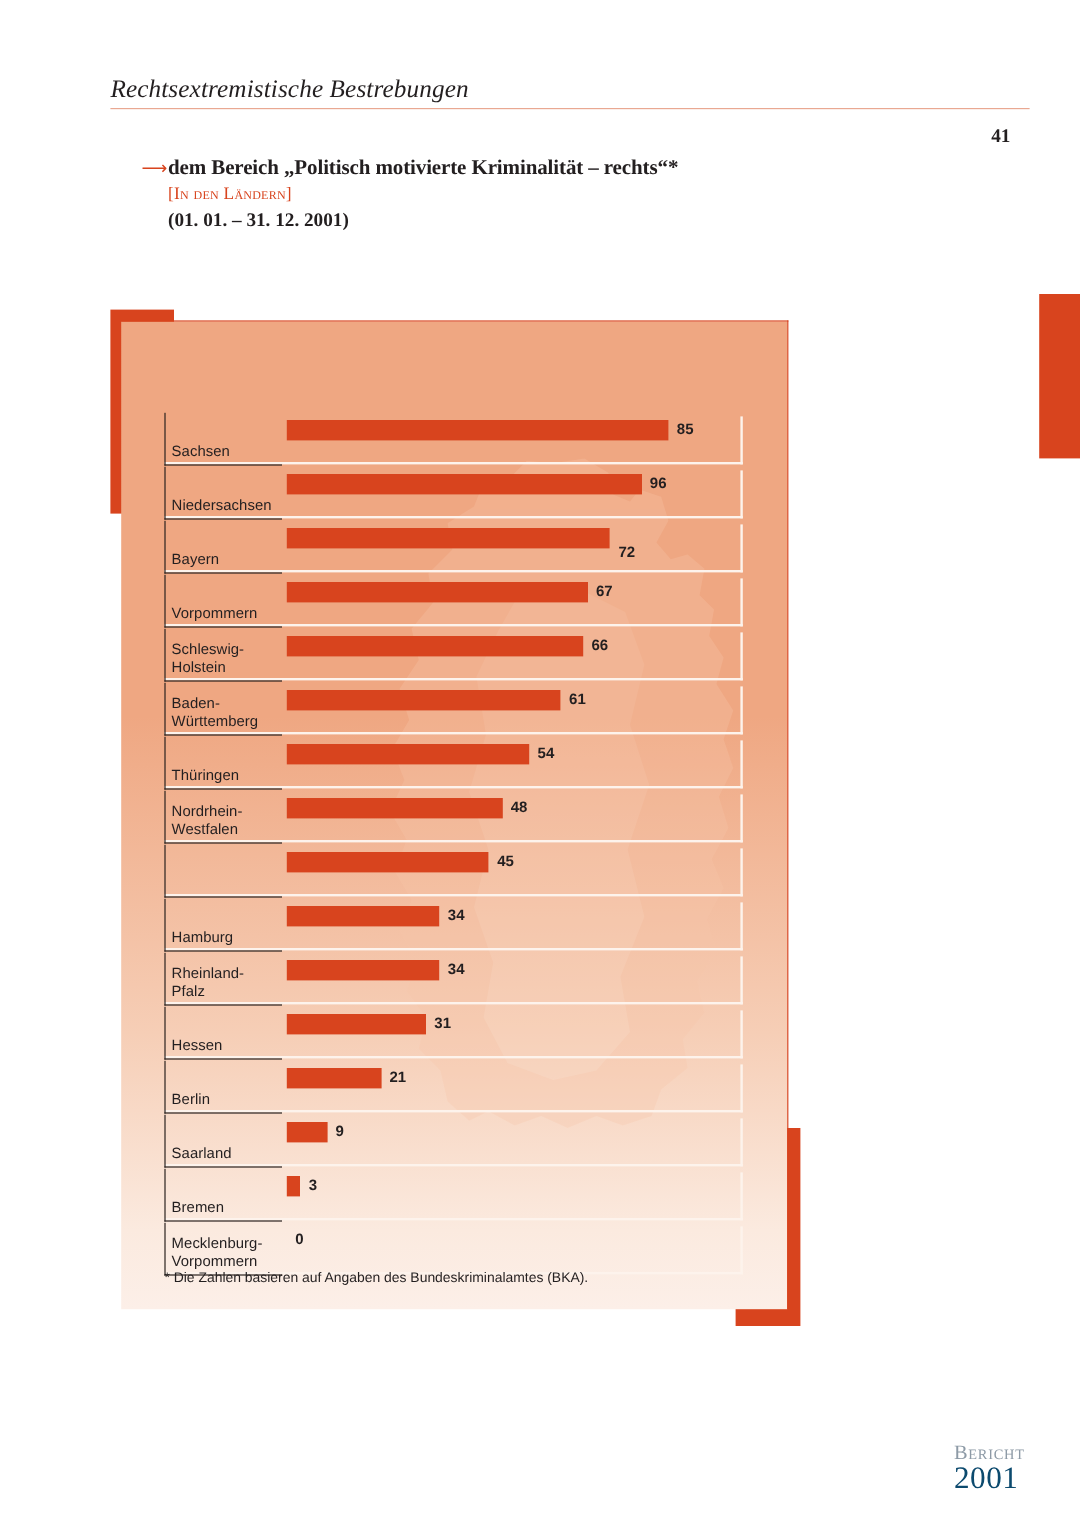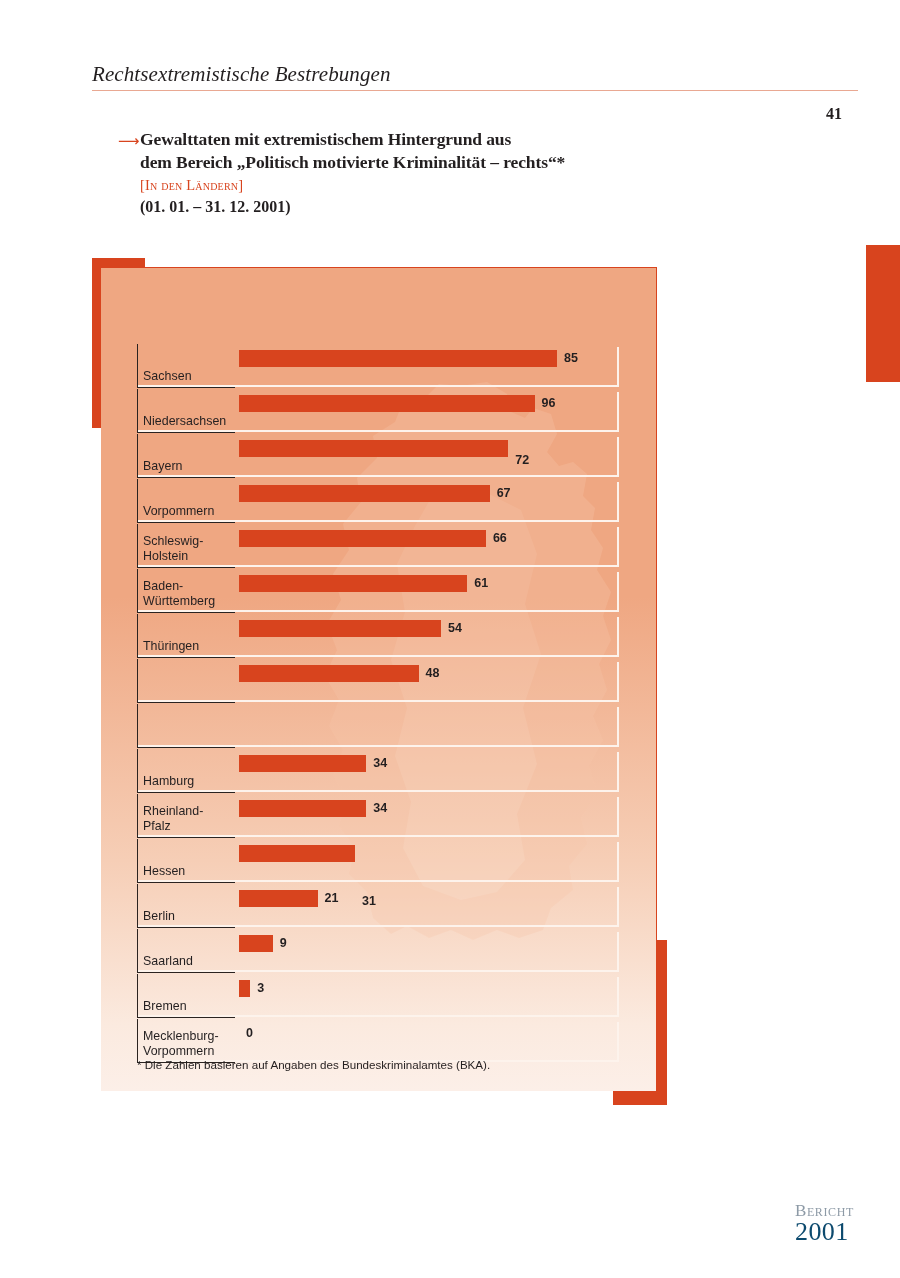--- a/index.html
+++ b/index.html
@@ -235,21 +235,20 @@
 
 <div id="page-header">
   <div class="hdr-title">Rechtsextremistische Bestrebungen</div>
   <div class="hdr-pageno">41</div>
   <div class="hdr-rule"></div>
 </div>
 
 <div id="fig-title">
   <span class="arrow">⟶</span>
   <div class="t-lines">
-    <div class="t-main">Gewalttaten mit extremistischem Hintergrund aus</div>
     <div class="t-main">dem Bereich „Politisch motivierte Kriminalität – rechts“*</div>
     <div class="t-sub">[In den Ländern]</div>
     <div class="t-date">(01. 01. – 31. 12. 2001)</div>
   </div>
 </div>
 
 <div class="slab" id="slab-topleft"></div>
 <div class="slab" id="slab-botright"></div>
 <div id="edge-tab"></div>
 
@@ -328,28 +327,33 @@
         <div class="label-bracket"></div>
         <div class="row-label"><span>Thüringen</span></div>
         <div class="bar-wrap">
           <div class="bar" style="width: 202.024px; background: rgb(216, 68, 30);"></div>
           <div class="bar-value" style="left: 209.024px;">54</div>
         </div>
       </div>
       <div class="bar-row">
         <div class="row-frame"></div>
         <div class="label-bracket"></div>
+        <div class="row-label"><span>Nordrhein-</span><br><span>Westfalen</span></div>
         <div class="bar-wrap">
           <div class="bar" style="width: 179.576px; background: rgb(216, 68, 30);"></div>
           <div class="bar-value" style="left: 186.576px;">48</div>
         </div>
       </div>
       <div class="bar-row">
         <div class="row-frame"></div>
         <div class="label-bracket"></div>
+        <div class="bar-wrap">
+          <div class="bar" style="width: 168.353px; background: rgb(216, 68, 30);"></div>
+          <div class="bar-value" style="left: 175.353px;">45</div>
+        </div>
       </div>
       <div class="bar-row">
         <div class="row-frame"></div>
         <div class="label-bracket"></div>
         <div class="row-label"><span>Hamburg</span></div>
         <div class="bar-wrap">
           <div class="bar" style="width: 127.2px; background: rgb(216, 68, 30);"></div>
           <div class="bar-value" style="left: 134.2px;">34</div>
         </div>
       </div>
@@ -361,21 +365,21 @@
           <div class="bar" style="width: 127.2px; background: rgb(216, 68, 30);"></div>
           <div class="bar-value" style="left: 134.2px;">34</div>
         </div>
       </div>
       <div class="bar-row">
         <div class="row-frame"></div>
         <div class="label-bracket"></div>
         <div class="row-label"><span>Hessen</span></div>
         <div class="bar-wrap">
           <div class="bar" style="width: 115.976px; background: rgb(216, 68, 30);"></div>
-          <div class="bar-value" style="left: 122.976px; margin-top: 48px;">31</div>
+          <div class="bar-value" style="left: 122.976px;">31</div>
         </div>
       </div>
       <div class="bar-row">
         <div class="row-frame"></div>
         <div class="label-bracket"></div>
         <div class="row-label"><span>Berlin</span></div>
         <div class="bar-wrap">
           <div class="bar" style="width: 78.5647px; background: rgb(216, 68, 30);"></div>
           <div class="bar-value" style="left: 85.5647px;">21</div>
         </div>

